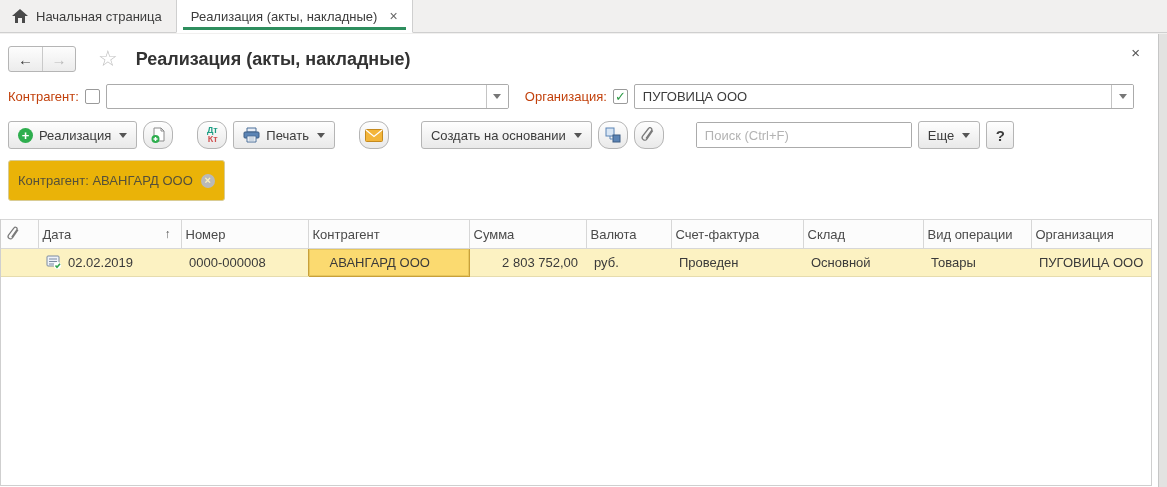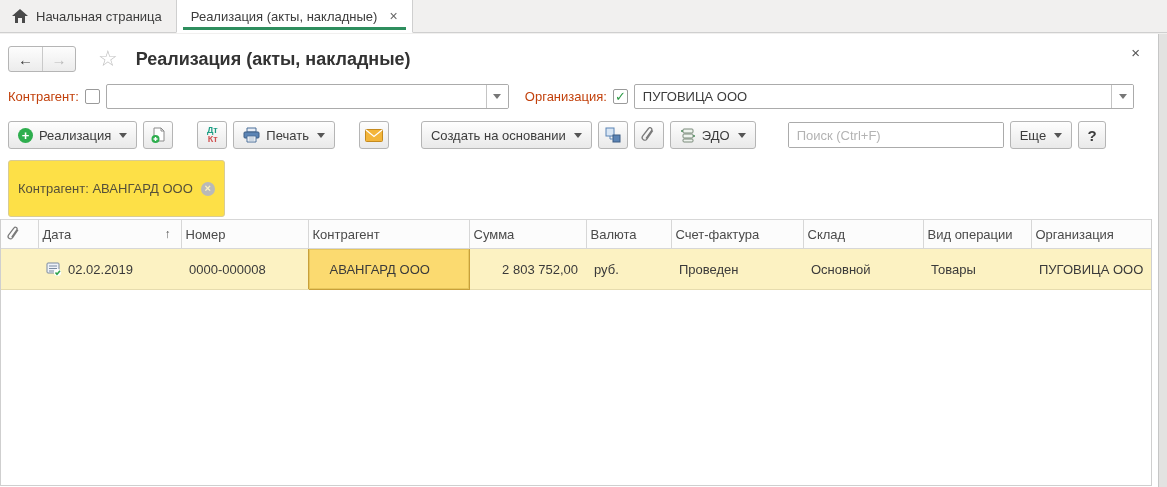--- a/index.html
+++ b/index.html
@@ -39,43 +39,43 @@
   .combo input { border:none; outline:none; flex:1; padding:0 8px; font:inherit; color:#3c3c3c; background:transparent; }
   .combo-btn { width:22px; display:flex; align-items:center; justify-content:center; border-left:1px solid #c4c4c4; cursor:pointer; background:#fff; }
   .caret { width:0; height:0; border-left:4px solid transparent; border-right:4px solid transparent; border-top:5px solid #777; }
   .combo.c1 { width:403px; }
   .combo.c2 { flex:1; }
 
   
   .toolbar { display:flex; align-items:center; padding:6px 8px 8px 8px; gap:6px; }
   .btn { display:inline-flex; align-items:center; justify-content:center; gap:6px; height:28px; padding:0 9px; border:1px solid #b5b5b5; border-radius:3px; background:linear-gradient(#fefefe,#e9e9e9); color:#3c3c3c; cursor:pointer; white-space:nowrap; }
   .btn .caret { margin-left:2px; border-top-color:#555; }
-  .btn-ic { width:30px; padding:0; }
+  .btn-ic { width:30px; padding:0;border-radius:11px; }
   .sep { width:12px; flex:none; }
   .sep-lg { width:20px; flex:none; }
   .plus-circle { width:15px; height:15px; border-radius:50%; background:#2eae4e; color:#fff; display:flex; align-items:center; justify-content:center; font-size:13px; font-weight:bold; line-height:1; }
   .dtkt { display:flex; flex-direction:column; font-size:9px; font-weight:bold; line-height:1; }
   .dtkt .dt { color:#1d9e84; align-self:flex-start; }
   .dtkt .kt { color:#d04f4f; align-self:flex-end; }
   .search-box { display:flex; align-items:stretch; border:1px solid #ababab; border-radius:2px; height:26px; width:216px; background:#fff; overflow:hidden; }
   .search-box input { flex:1; border:none; outline:none; padding:0 8px; font:inherit; color:#3c3c3c; }
   .search-box input::placeholder { color:#b3b3b3; }
   .help-btn { font-size:15px; font-weight:bold; width:28px; padding:0; }
 
   
   .tag-row { padding:3px 8px 6px 8px; }
-  .tag { display:inline-flex; align-items:center; gap:8px; background:#fde047; border:1px solid #d9cc94; border-radius:3px; padding:20px 9px; color:#55503a; }
+  .tag { display:inline-flex; align-items:center; gap:8px; background:#eab308; border:1px solid #d9cc94; border-radius:3px; padding:12px 9px; color:#55503a; }
   .tag-x { width:14px; height:14px; border-radius:50%; background:#b9b9b9; color:#fcf2be; display:flex; align-items:center; justify-content:center; font-size:11px; font-weight:bold; line-height:1; cursor:pointer; }
 
   
   .grid { position:absolute; left:0; right:6px; top:185px; bottom:1px; border:1px solid #cfcfcf; border-top:none; display:flex; flex-direction:column; background:#fff; }
   table { border-collapse:collapse; table-layout:fixed; width:100%; }
   th { font-weight:normal; text-align:left; color:#4a4a4a; background:#fcfcfc; border:1px solid #d7d7d7; border-left:none; height:29px; padding:0 4px; position:relative; }
   th:last-child { border-right:none; }
-  td { height:41px; padding:0 8px; color:#3a3a3a; border-bottom:1px solid #e6dcae; white-space:nowrap; overflow:hidden; }
+  td { height:28px; padding:0 8px; color:#3a3a3a; border-bottom:1px solid #e6dcae; white-space:nowrap; overflow:hidden; }
   tr.data-row td { background:#fcf2c2; }
   td.cell-active { background:#fbda70 !important; border:1px solid #c8a03a; box-shadow:inset 0 0 0 1px #e7c75d;padding-left:21px; }
   td.num { text-align:right; }
   .sort-arrow { position:absolute; right:10px; top:7px; color:#555; font-size:12px; }
   .datecell { display:flex; align-items:center; gap:6px; }
   .grid-rest { flex:1; background:#fff; }
   .icon-svg { display:block; }
 </style>
 </head>
 <body>
@@ -175,30 +175,20 @@
         <svg class="icon-svg" width="16" height="16" viewBox="0 0 16 16">
             <rect x="1" y="1" width="8" height="8" fill="#d9e6f4" stroke="#5b84b5"></rect>
             <rect x="8" y="8" width="7" height="7" fill="#5b84b5" stroke="#3c5c84"></rect>
             <path d="M5 9 v3 h3" fill="none" stroke="#5b84b5"></path>
           </svg>
       </div>
       <div class="btn btn-ic">
         <svg class="icon-svg" width="15" height="16" viewBox="0 0 15 16">
             <path d="M11.5 4 L6 12 a2.6 2.6 0 0 1-4.4-2.8 L7.5 1.5 a1.8 1.8 0 0 1 3 2 L5.3 11" fill="none" stroke="#7a7a7a" stroke-width="1.3" stroke-linecap="round"></path>
           </svg>
-      </div>
-      <div class="btn">
-        <svg class="icon-svg" width="16" height="15" viewBox="0 0 16 15">
-            <rect x="3" y="1" width="10" height="4" rx="1" fill="#eef3ee" stroke="#7a8a7a"></rect>
-            <rect x="3" y="6" width="10" height="4" rx="1" fill="#eef3ee" stroke="#7a8a7a"></rect>
-            <rect x="3" y="11" width="10" height="3" rx="1" fill="#eef3ee" stroke="#7a8a7a"></rect>
-            <path d="M1 3 l2 0 M15 8 l-2 0" stroke="#4a8a5a" stroke-width="1.4"></path>
-          </svg>
-        <span>ЭДО</span>
-        <span class="caret"></span>
       </div>
       <div class="sep-lg"></div>
       <div class="search-box">
         <input placeholder="Поиск (Ctrl+F)" style="">
 
       </div>
       <div class="btn">
         <span>Еще</span>
         <span class="caret"></span>
       </div>

